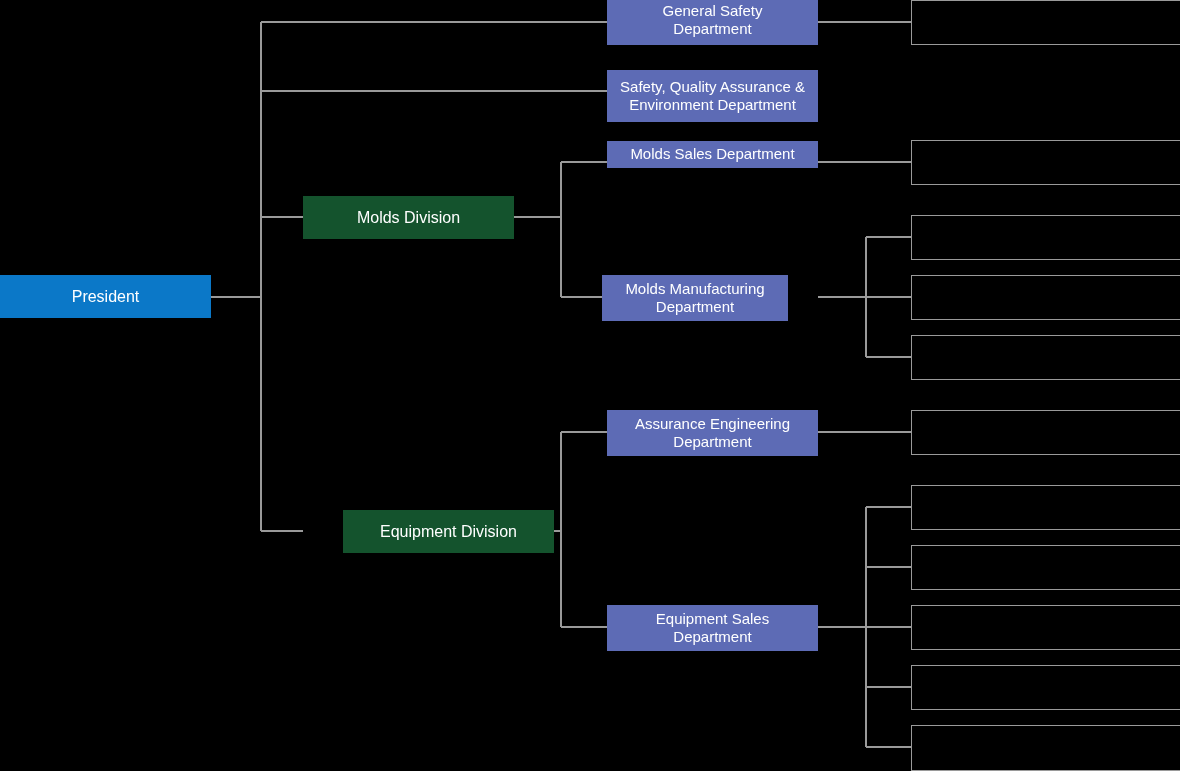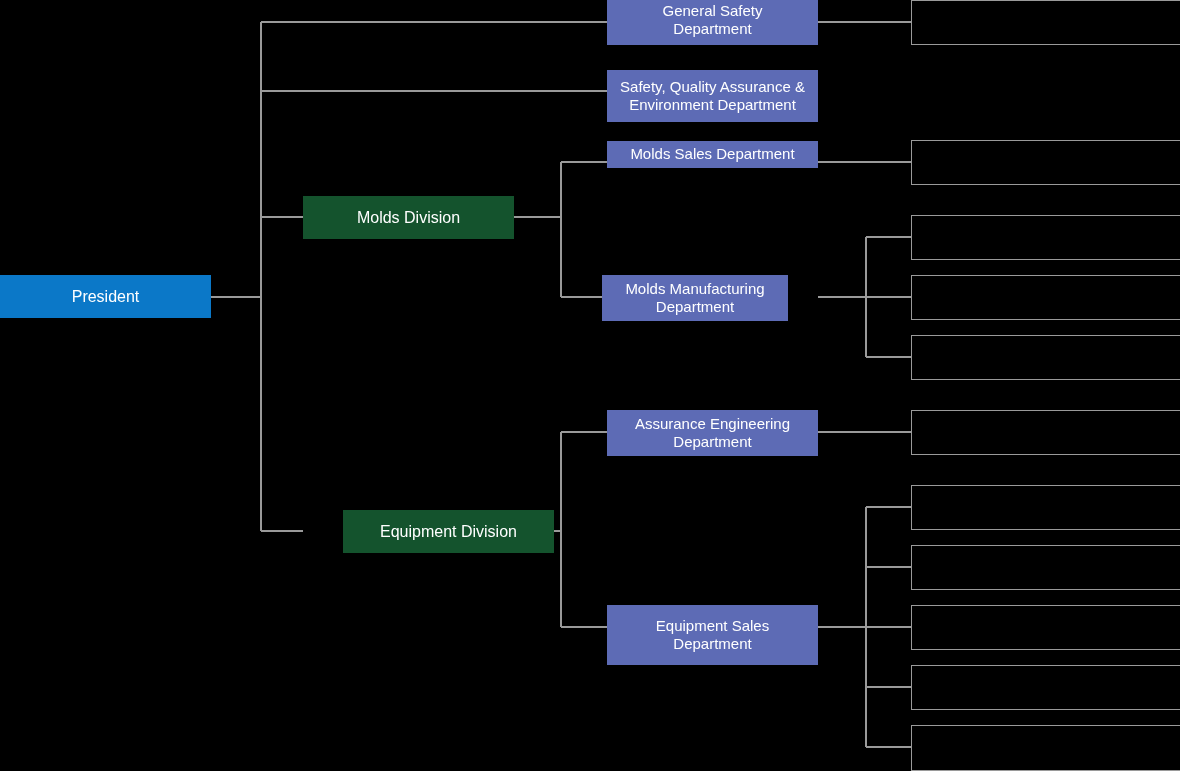--- a/index.html
+++ b/index.html
@@ -81,21 +81,21 @@
 Department</span></div>
       <div class="node dept" style="left: 607px; top: 70px; width: 211px; height: 52px;"><span>Safety, Quality Assurance &amp;
 Environment Department</span></div>
       <div class="node division" style="left: 303px; top: 196px; width: 211px; height: 43px;"><span>Molds Division</span></div>
       <div class="node dept" style="left: 607px; top: 141px; width: 211px; height: 27px;"><span>Molds Sales Department</span></div>
       <div class="node dept" style="left: 602px; top: 275px; width: 186px; height: 46px;"><span>Molds Manufacturing
 Department</span></div>
       <div class="node division" style="left: 303px; top: 510px; width: 211px; height: 43px; margin-left: 40px;"><span>Equipment Division</span></div>
       <div class="node dept" style="left: 607px; top: 410px; width: 211px; height: 46px;"><span>Assurance Engineering
 Department</span></div>
-      <div class="node dept" style="left: 607px; top: 605px; width: 211px; height: 60px;"><span>Equipment Sales
+      <div class="node dept" style="left: 607px; top: 605px; width: 211px; height: 46px;"><span>Equipment Sales
 Department</span></div>
       <div class="node blank" style="left: 911px; top: 0px; width: 280px; height: 45px;"><span></span></div>
       <div class="node blank" style="left: 911px; top: 140px; width: 280px; height: 45px;"><span></span></div>
       <div class="node blank" style="left: 911px; top: 215px; width: 280px; height: 45px;"><span></span></div>
       <div class="node blank" style="left: 911px; top: 275px; width: 280px; height: 45px;"><span></span></div>
       <div class="node blank" style="left: 911px; top: 335px; width: 280px; height: 45px;"><span></span></div>
       <div class="node blank" style="left: 911px; top: 410px; width: 280px; height: 45px;"><span></span></div>
       <div class="node blank" style="left: 911px; top: 485px; width: 280px; height: 45px;"><span></span></div>
       <div class="node blank" style="left: 911px; top: 545px; width: 280px; height: 45px;"><span></span></div>
       <div class="node blank" style="left: 911px; top: 605px; width: 280px; height: 45px;"><span></span></div>

